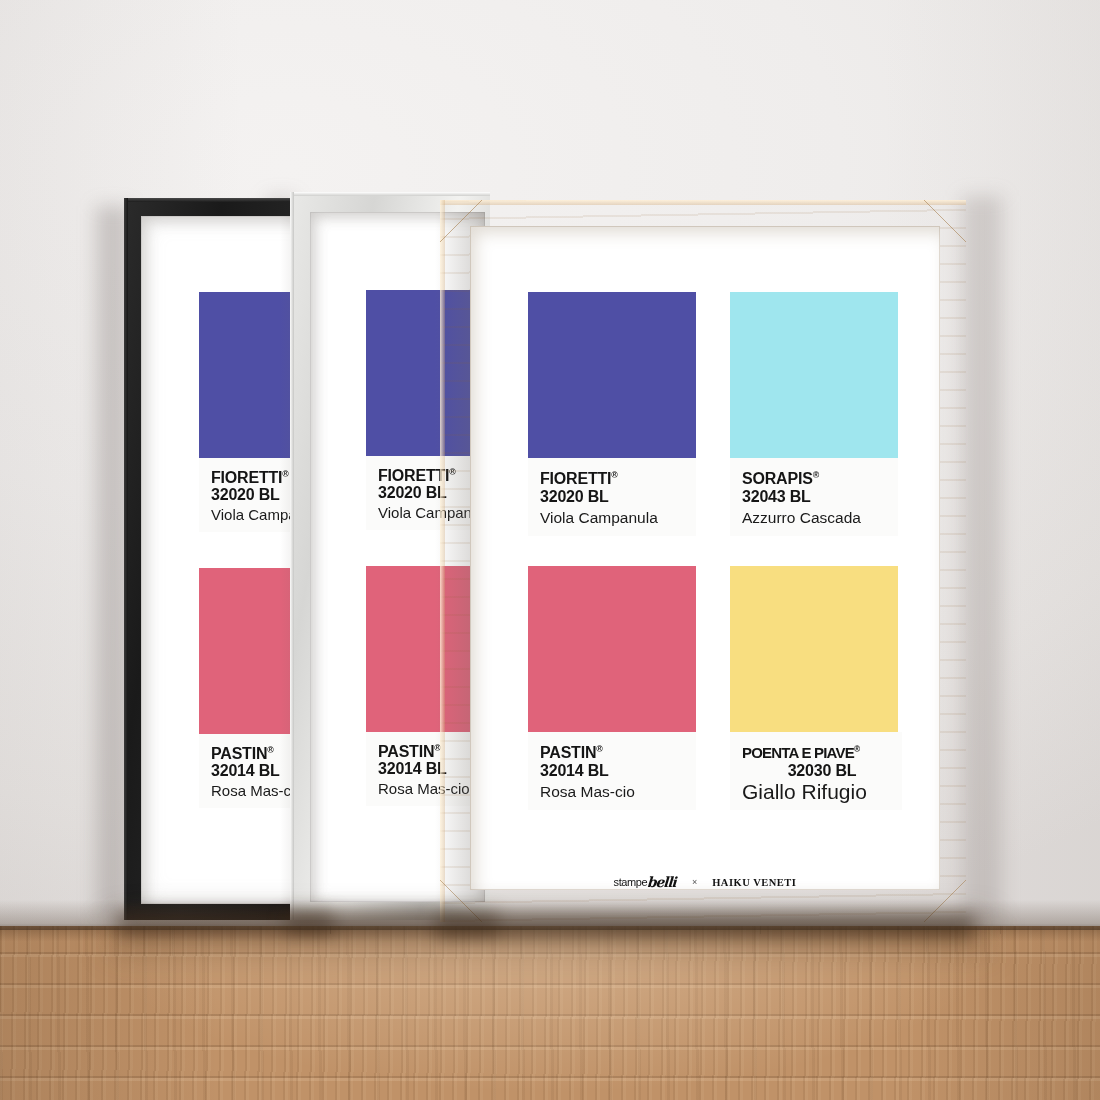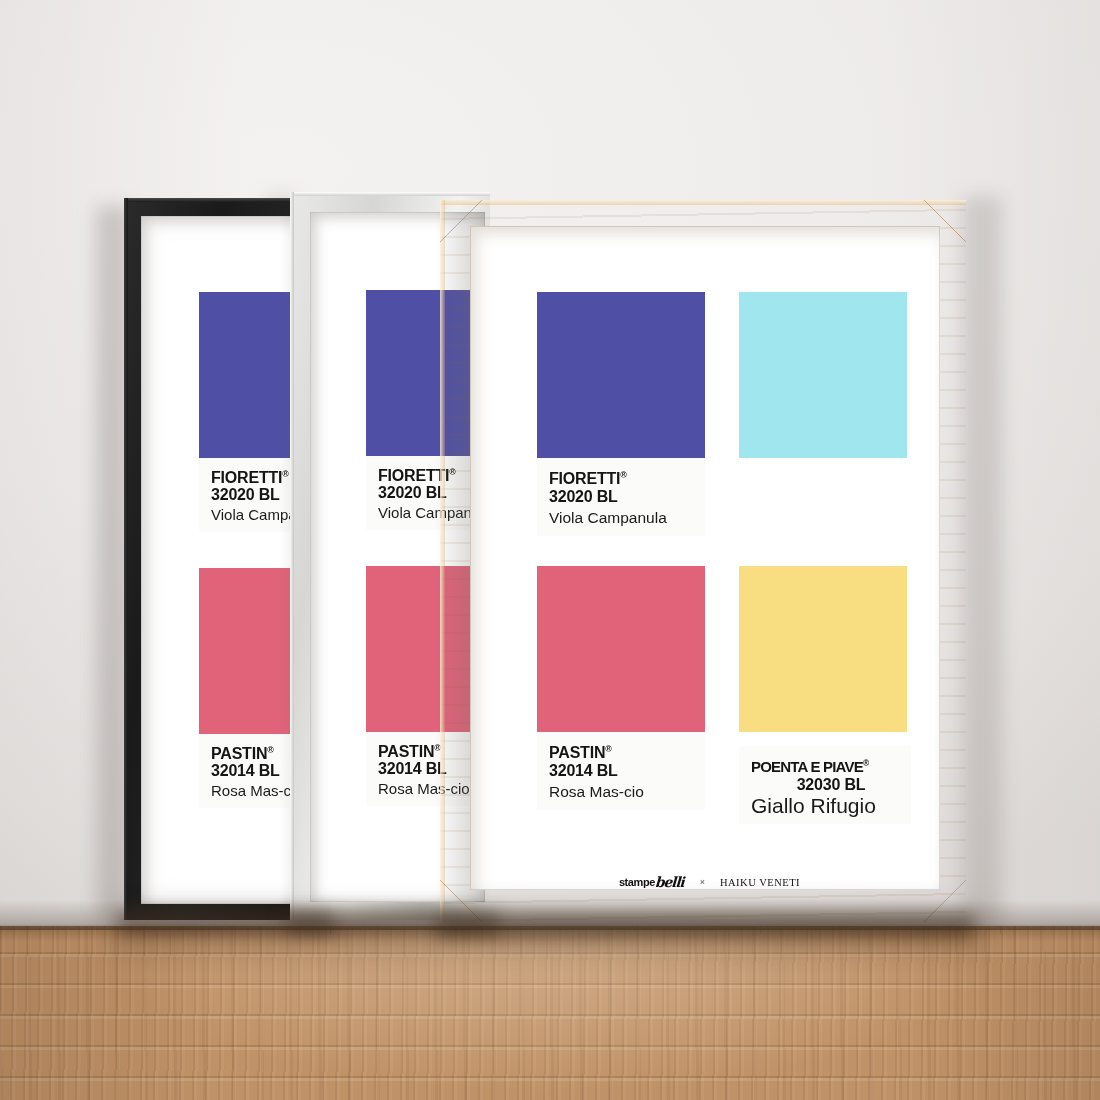--- a/index.html
+++ b/index.html
@@ -166,29 +166,29 @@
   .lab-code{
     font-weight:bold; color:#151515; white-space:nowrap; letter-spacing:-0.2px;
   }
   .lab-desc{ color:#1a1a1a; white-space:nowrap; }
 
   .brandline{
     position:absolute; display:flex; align-items:center; justify-content:center;
     gap:9px; width:100%;
   }
   .brand-stampe{
-    font-weight:bold; color:#121212; letter-spacing:-.4px;
+    font-weight:normal; color:#121212; letter-spacing:-.4px;
   }
   .brand-script{
     font-family:"DejaVu Serif", serif; font-style:italic; font-weight:bold;
     color:#121212; letter-spacing:-1.2px; transform:skewX(-6deg);
   }
   .brand-x{ color:#555; }
   .brand-haiku{
-    font-family:"Liberation Serif", serif; font-weight:normal;
+    font-family:"Liberation Serif", serif; font-weight:bold;
     color:#121212; letter-spacing:.5px;
   }
 
   
   .edge-shade{
     position:absolute; top:0; bottom:0; right:0; width:42px;
     background:linear-gradient(90deg, rgba(120,115,110,0) 0%, rgba(110,104,98,.30) 100%);
     pointer-events:none;
   }
 </style>
@@ -286,48 +286,53 @@
                   background:linear-gradient(135deg, rgba(0,0,0,0) calc(50% - .6px), rgba(160,118,66,.55) 50%, rgba(0,0,0,0) calc(50% + .6px));"></div>
       <div style="position:absolute;right:0;top:0;width:42px;height:42px;
                   background:linear-gradient(-135deg, rgba(0,0,0,0) calc(50% - .6px), rgba(160,118,66,.55) 50%, rgba(0,0,0,0) calc(50% + .6px));"></div>
       <div style="position:absolute;left:0;bottom:0;width:42px;height:42px;
                   background:linear-gradient(45deg, rgba(0,0,0,0) calc(50% - .6px), rgba(160,118,66,.5) 50%, rgba(0,0,0,0) calc(50% + .6px));"></div>
       <div style="position:absolute;right:0;bottom:0;width:42px;height:42px;
                   background:linear-gradient(-45deg, rgba(0,0,0,0) calc(50% - .6px), rgba(160,118,66,.5) 50%, rgba(0,0,0,0) calc(50% + .6px));"></div>
 
       <div class="paper" style="left:30px; top:26px; right:26px; bottom:32px; background:#ffffff;">
 
-        <div class="poster" style="left:0; top:0; right:0; bottom:0;margin-left:9px;">
+        <div class="poster" style="left:0; top:0; right:0; bottom:0;">
 
           <div class="cell" style="left:58px; top:66px; width:168px; height:166px;">
             <div class="swatch" style="height:166px; background:#4f4fa5;"></div>
           </div>
           <div class="label" style="left:58px; top:232px; width:168px; height:78px; padding:9px 0 0 12px;">
             <div class="lab-name" style="font-size:16px; line-height:17px;"><span>FIORETTI</span><sup>®</sup></div>
             <div class="lab-code" style="font-size:16px; line-height:19px;">32020 BL</div>
             <div class="lab-desc" style="font-size:15.5px; line-height:23px;">Viola Campanula</div>
           </div>
 
           <div class="cell" style="left:260px; top:66px; width:168px; height:166px;">
             <div class="swatch" style="height:166px; background:#9fe6ee;"></div>
           </div>
+          <div class="label" style="left:260px; top:232px; width:168px; height:78px; padding:9px 0 0 12px;">
+            <div class="lab-name" style="font-size:16px; line-height:17px;"><span>SORAPIS</span><sup>®</sup></div>
+            <div class="lab-code" style="font-size:16px; line-height:19px;">32043 BL</div>
+            <div class="lab-desc" style="font-size:15.5px; line-height:23px;">Azzurro Cascada</div>
+          </div>
 
           <div class="cell" style="left:58px; top:340px; width:168px; height:166px;">
             <div class="swatch" style="height:166px; background:#e0637a;"></div>
           </div>
           <div class="label" style="left:58px; top:506px; width:168px; height:78px; padding:9px 0 0 12px;">
             <div class="lab-name" style="font-size:16px; line-height:17px;"><span>PASTIN</span><sup>®</sup></div>
             <div class="lab-code" style="font-size:16px; line-height:19px;">32014 BL</div>
             <div class="lab-desc" style="font-size:15.5px; line-height:23px;">Rosa Mas-cio</div>
           </div>
 
           <div class="cell" style="left:260px; top:340px; width:168px; height:166px;">
             <div class="swatch" style="height:166px; background:#f8de80;"></div>
           </div>
-          <div class="label" style="left:260px; top:520px; width:172px; height:78px; padding:9px 0 0 12px;">
+          <div class="label" style="left:260px; top:506px; width:172px; height:78px; padding:9px 0 0 12px;">
             <div class="lab-name" style="font-size:15px; line-height:17px; letter-spacing:-0.8px;"><span>POENTA E PIAVE</span><sup>®</sup></div>
             <div class="lab-code" style="font-size:16px; line-height:19px;text-align:center;">32030 BL</div>
             <div class="lab-desc" style="font-size:21px; line-height:23px;">Giallo Rifugio</div>
           </div>
 
           <div class="brandline" style="left:0; top:648px;">
             <span class="brand-stampe" style="font-size:11px;">stampe</span>
             <span class="brand-script" style="font-size:14px; margin-left:-8px;">belli</span>
             <span class="brand-x" style="font-size:9px; margin:0 6px;">×</span>
             <span class="brand-haiku" style="font-size:10.5px;">HAIKU VENETI</span>

